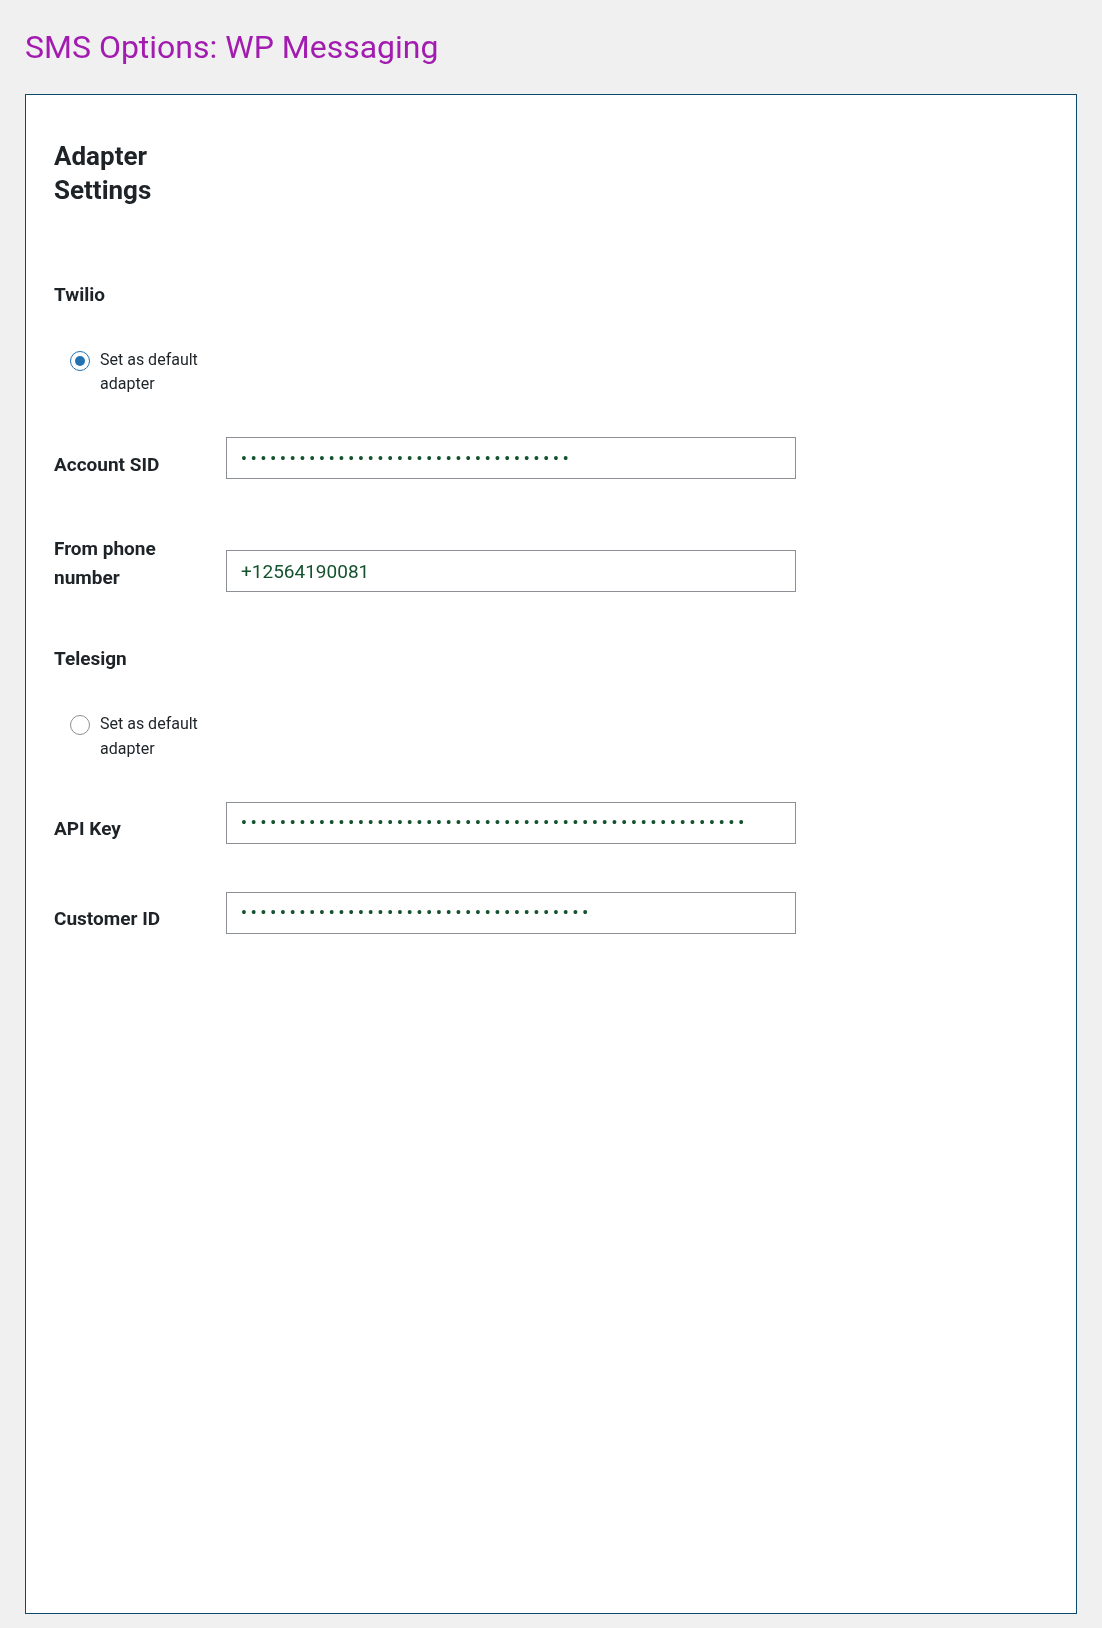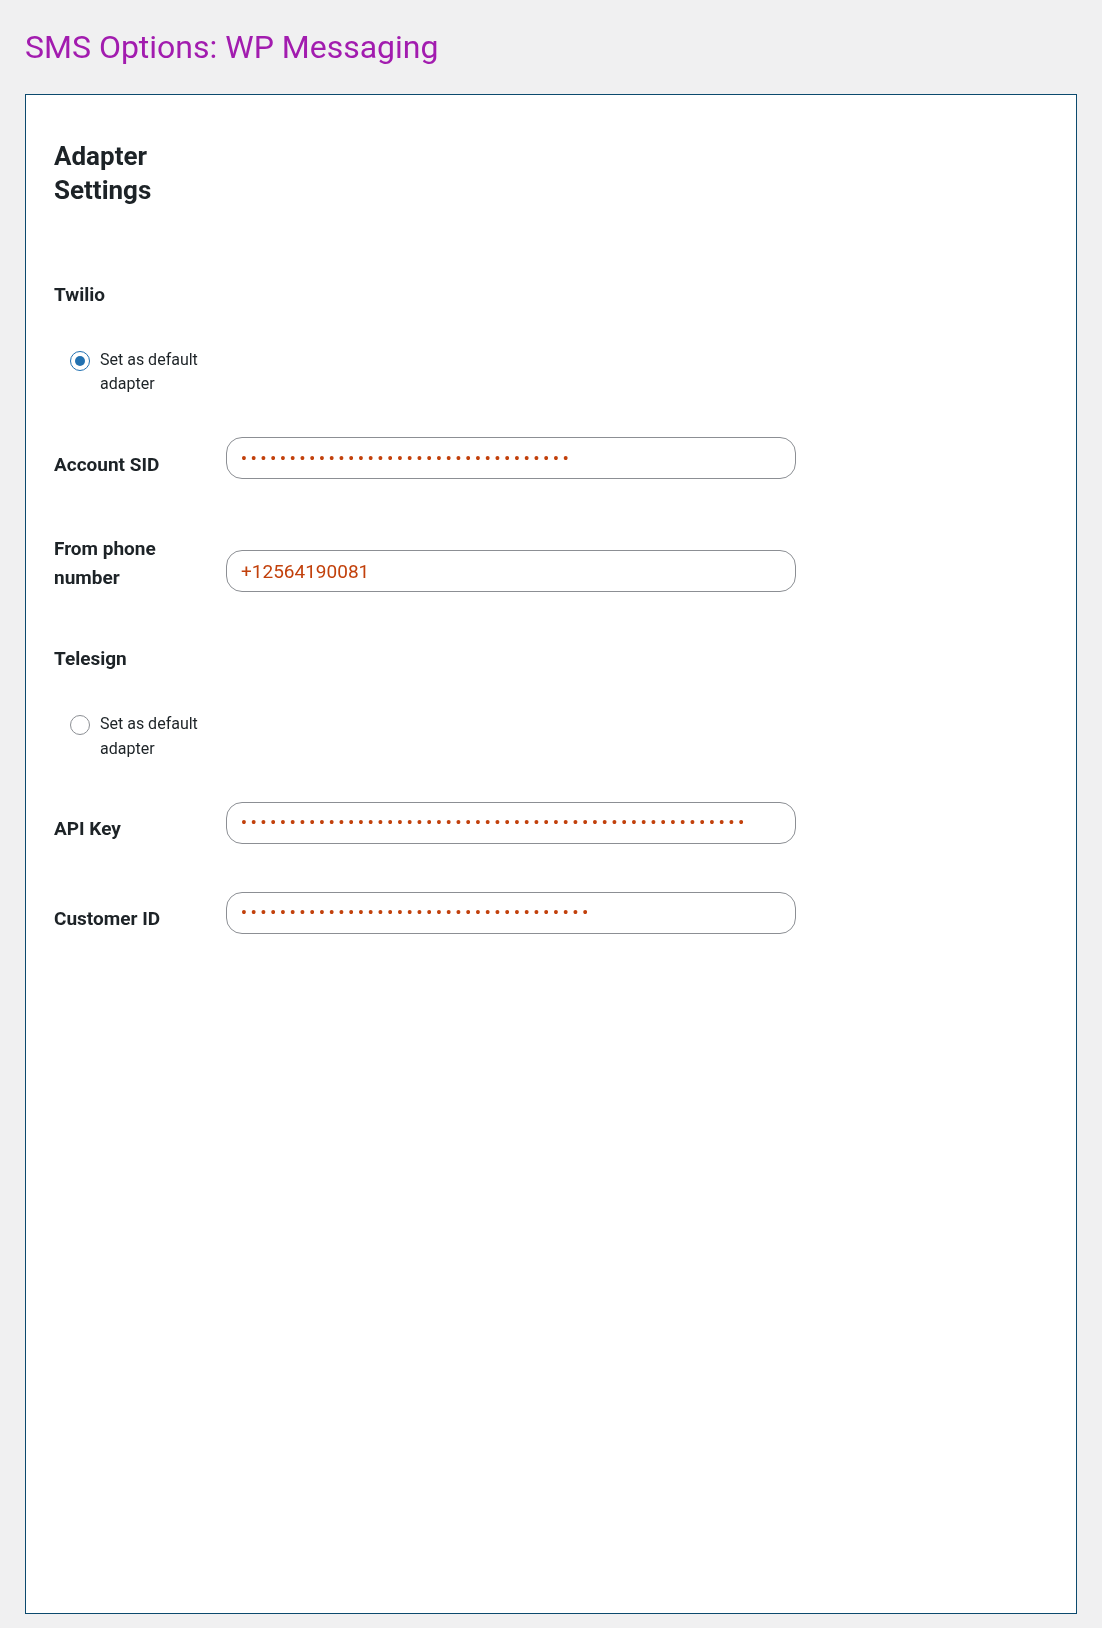--- a/index.html
+++ b/index.html
@@ -99,26 +99,26 @@
       padding-right: 8px;
     }
     .field-input-wrap {
       flex: 1;
       max-width: 570px;
     }
     .text-input {
       width: 100%;
       height: 42px;
       border: 1px solid #8c8f94;
-      border-radius: 16px;
+      border-radius: 0;
       padding: 0 14px;
       font-size: 19px;
       font-family: inherit;
       background: #fff;
-      color: #c2410c;
+      color: #14532d;
     }
     .password-input {
       letter-spacing: 4px;
       font-size: 16px;
       font-weight: 700;
     }
   </style>
 </head>
 <body>
 

